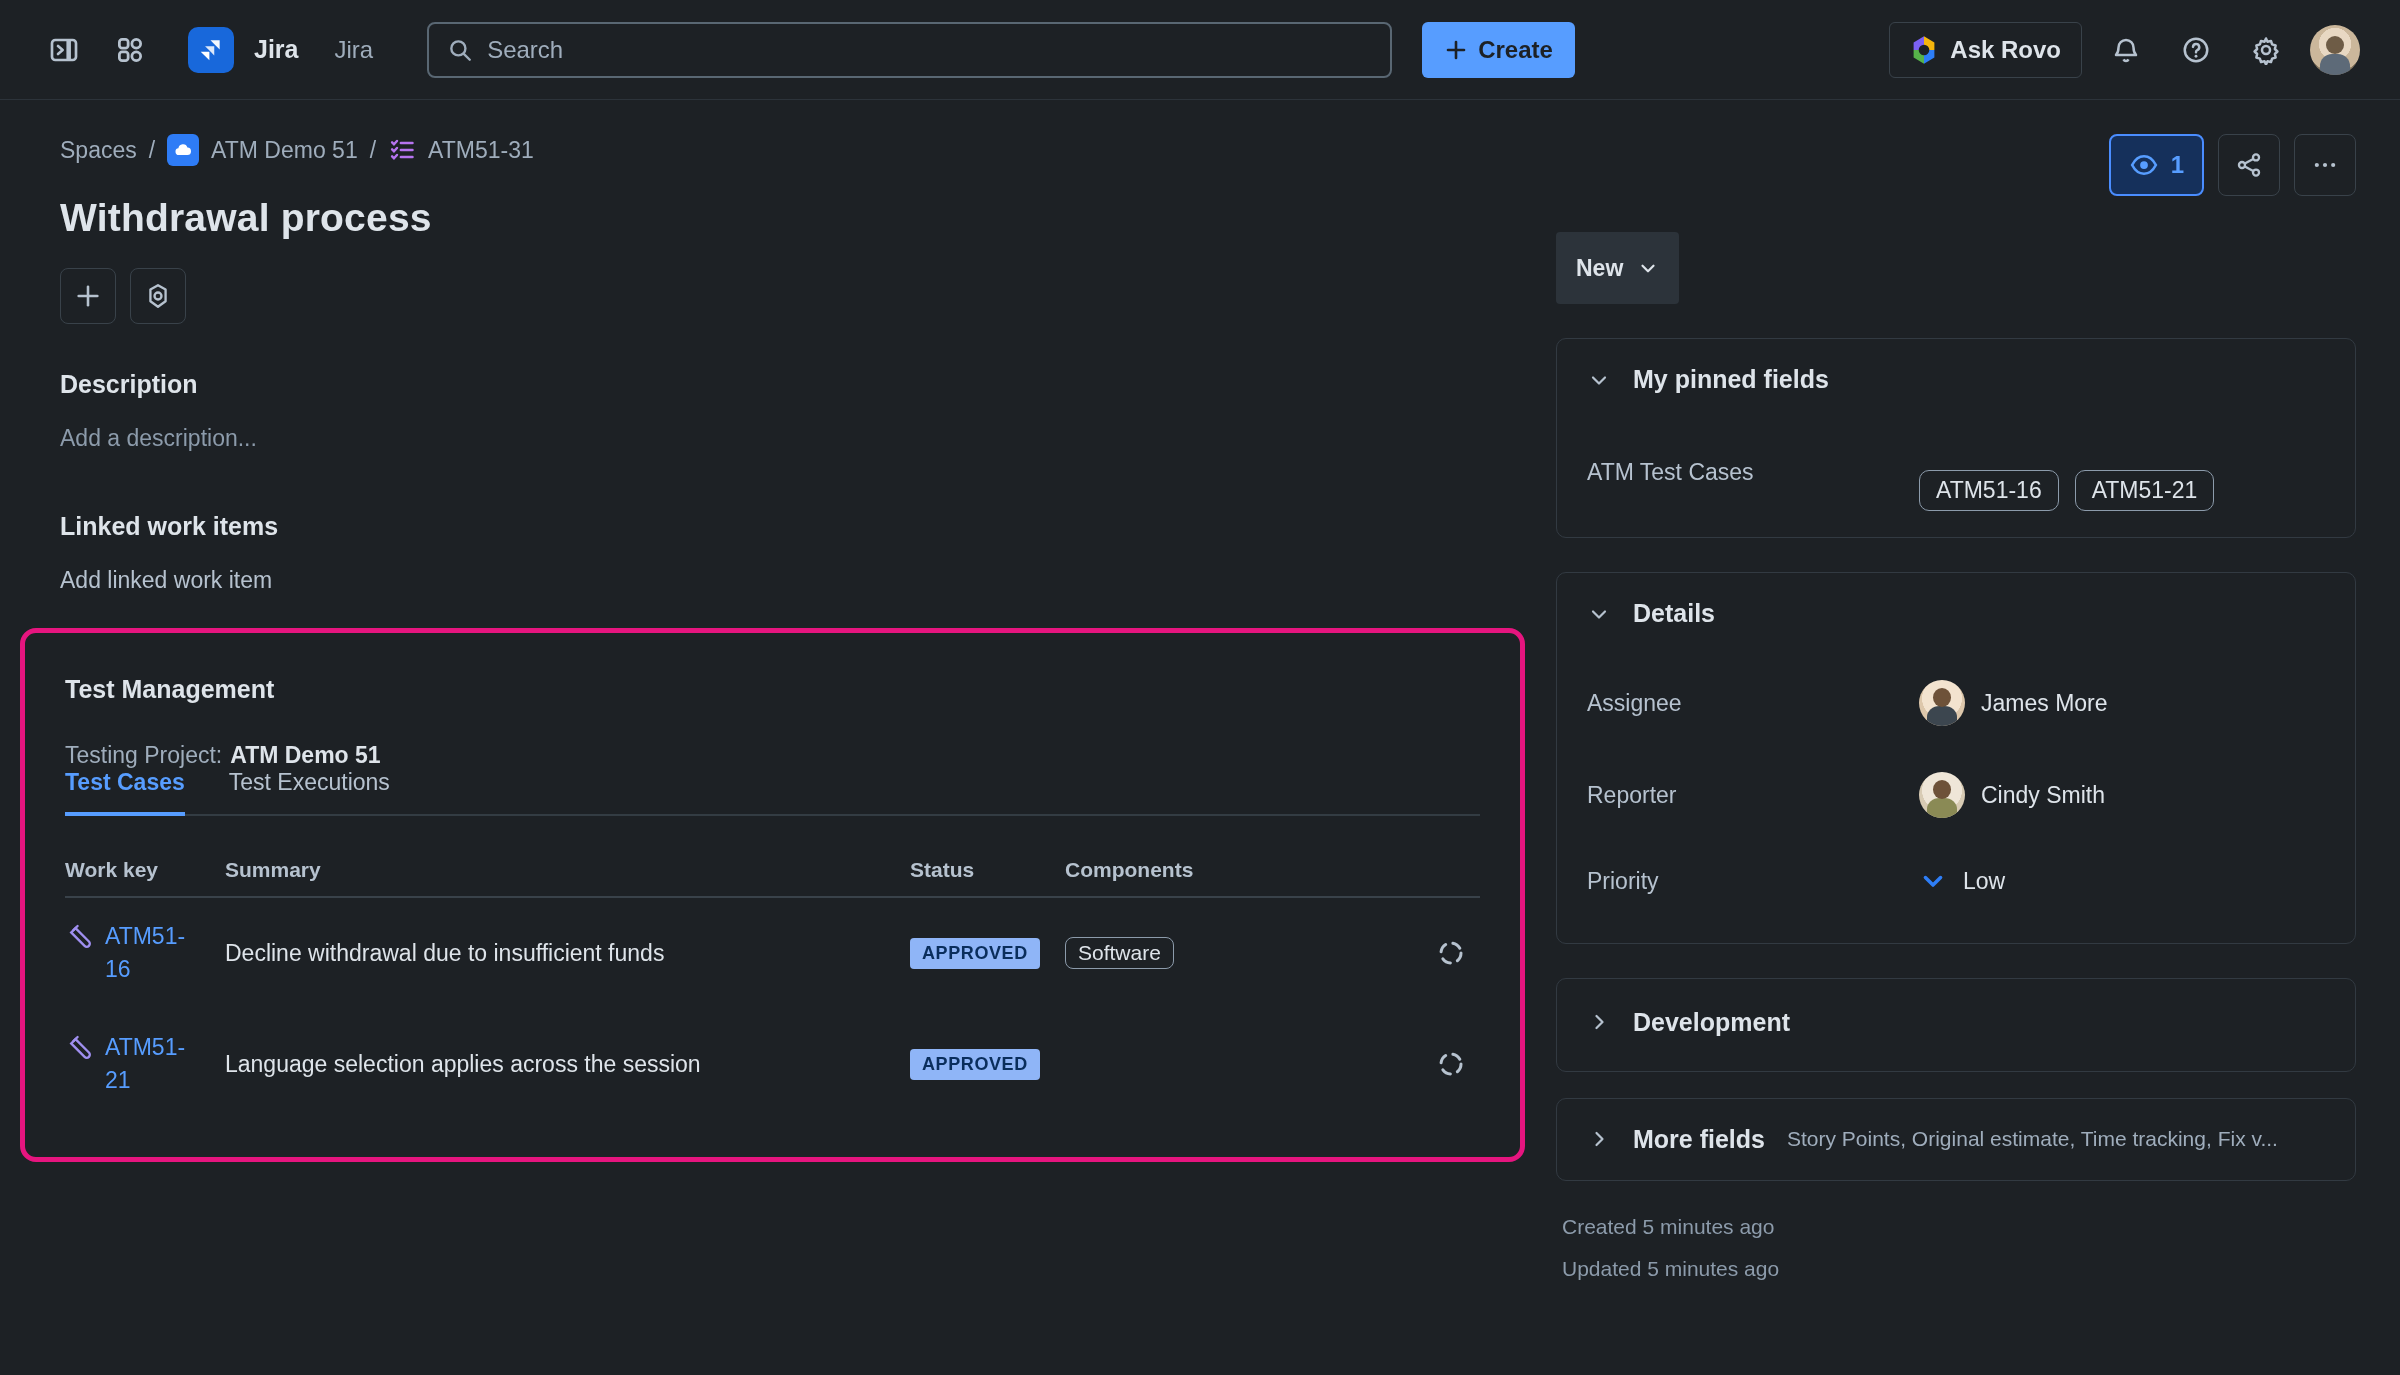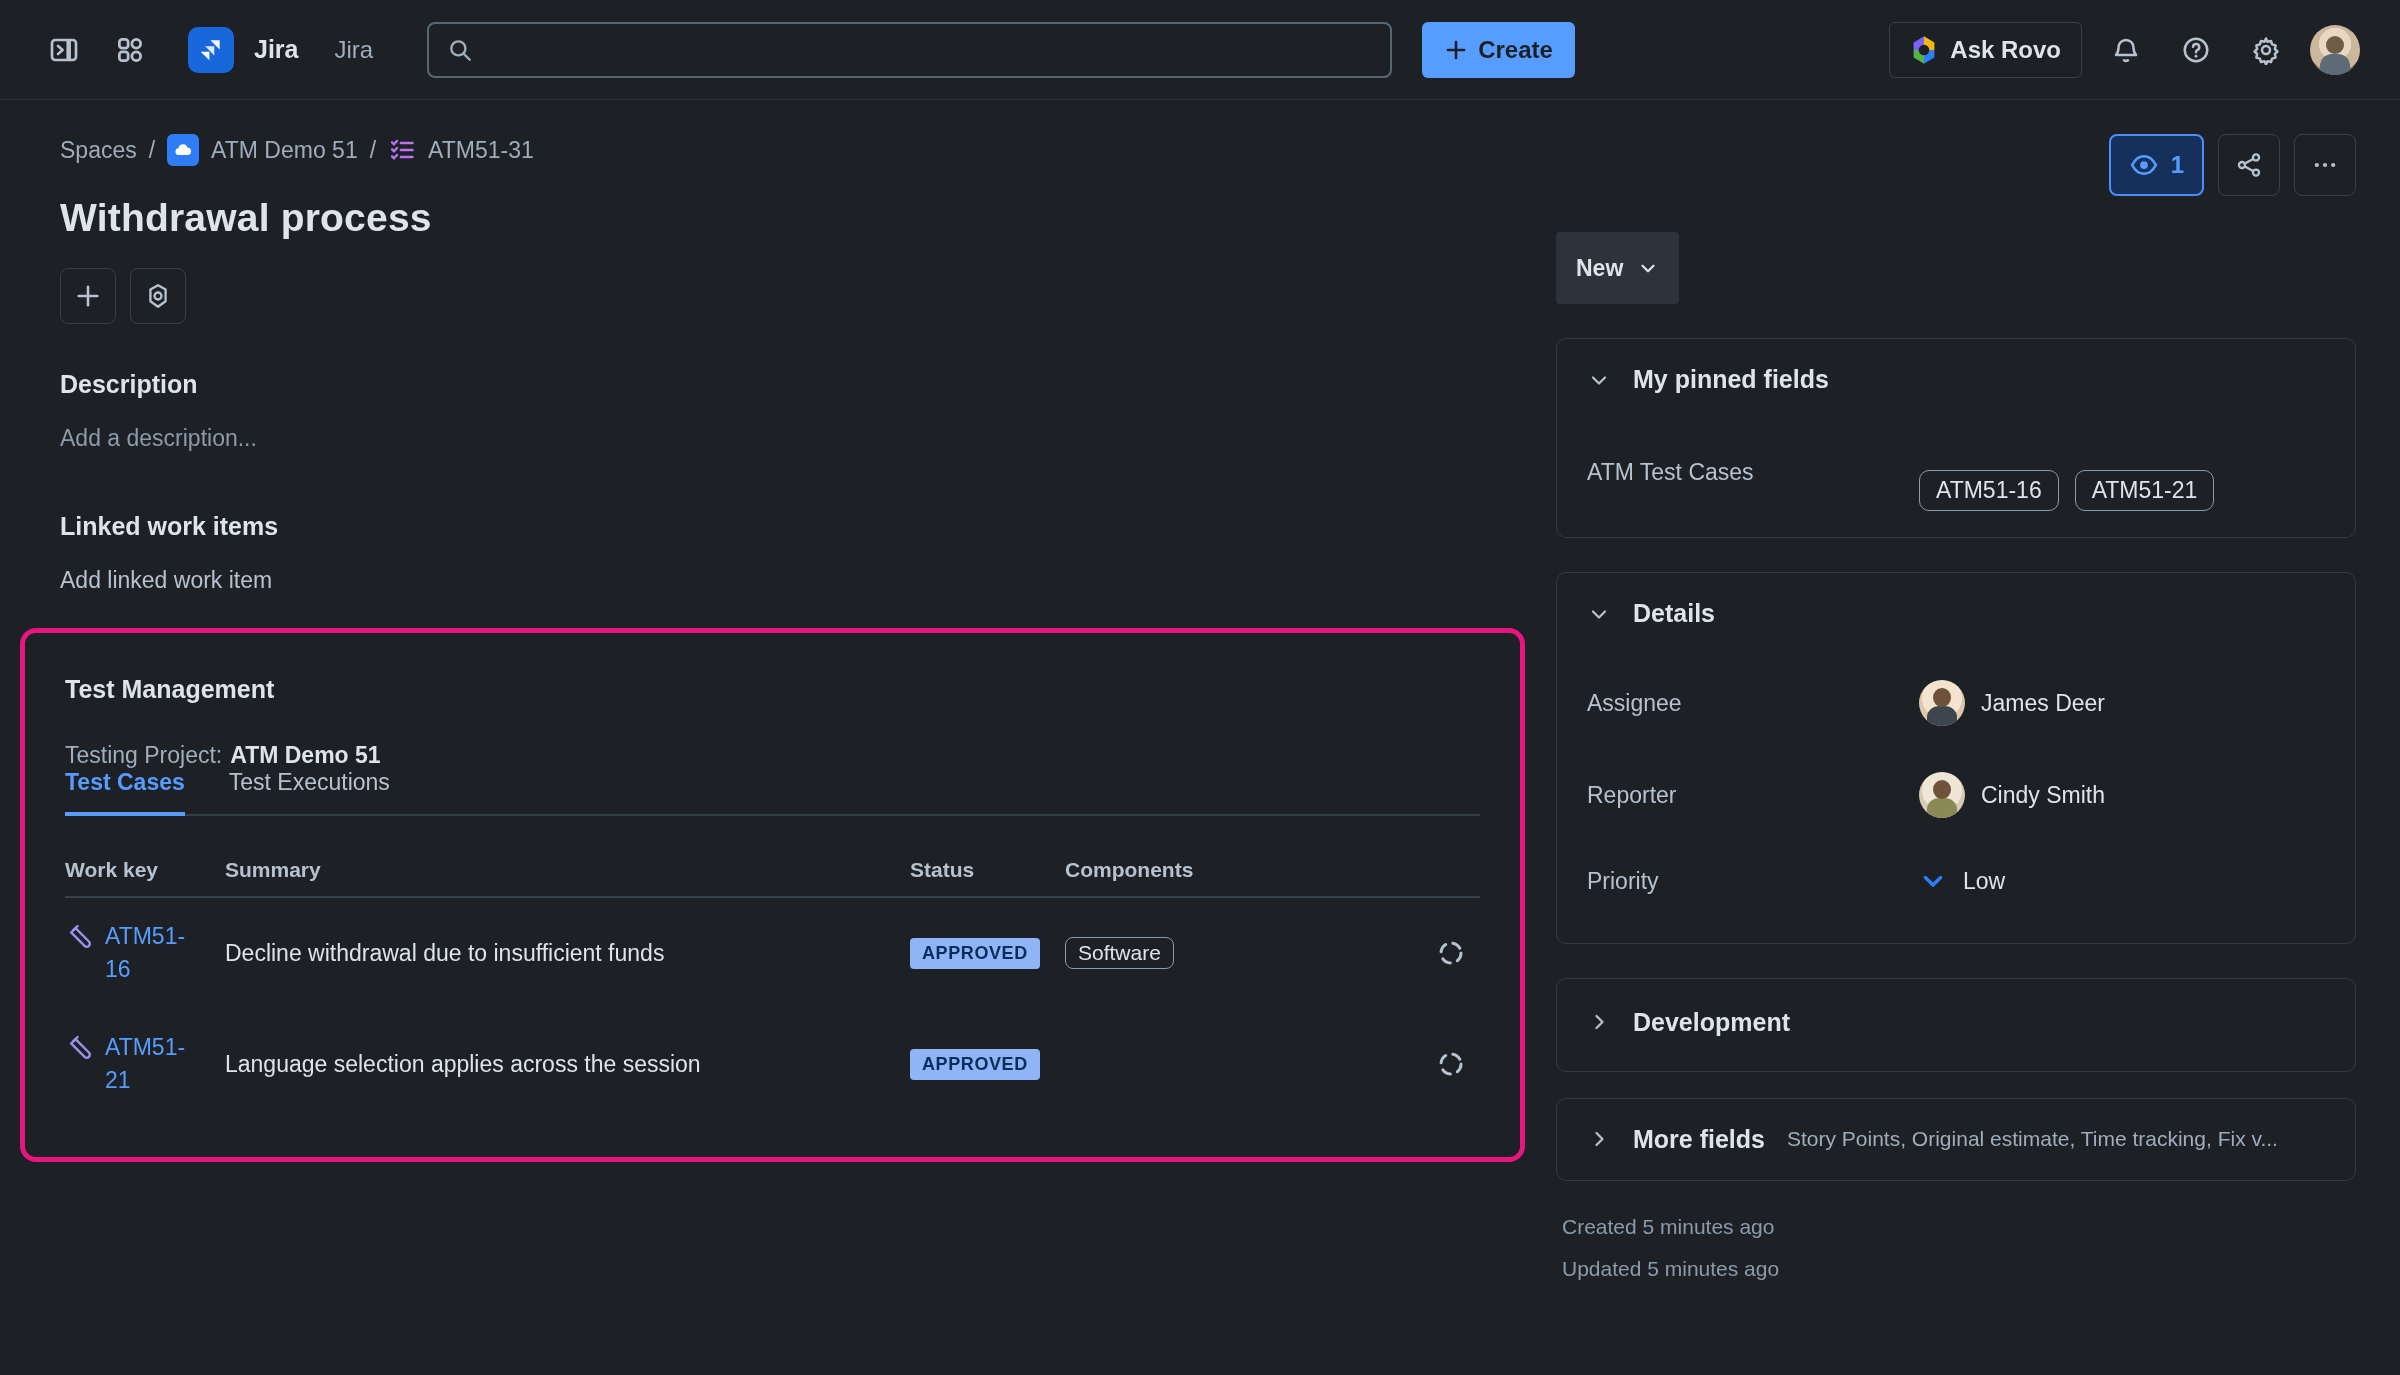--- a/index.html
+++ b/index.html
@@ -201,20 +201,21 @@
     <span class="brand">Jira</span>
     <span class="brand-sub">Jira</span>
 
     <div class="search-wrap">
       <span>
         <svg width="26" height="26" viewBox="0 0 24 24" fill="none" stroke="#9fadbc" stroke-width="2.2">
           <circle cx="10.5" cy="10.5" r="6.5"></circle>
             <line x1="15.5" y1="15.5" x2="21" y2="21" stroke-linecap="round"></line>
         </svg>
       </span>
+      <input type="text" placeholder="Search" style="">
     </div>
 
     <button class="create-btn">
       <span>
         <svg width="24" height="24" viewBox="0 0 24 24" fill="none" stroke="#1d2125" stroke-width="2.6" stroke-linecap="round">
           <line x1="12" y1="4" x2="12" y2="20"></line>
             <line x1="4" y1="12" x2="20" y2="12"></line>
         </svg>
       </span>
       <span>Create</span>
@@ -457,21 +458,21 @@
                 <path d="M6 9.5 l6 6 6-6"></path>
               </svg>
           </span>
           <span class="panel-title">Details</span>
         </div>
 
         <div class="field-row" style="margin-top:52px;">
           <div class="field-label">Assignee</div>
           <div class="field-value" style="margin-left:32px;">
             <span class="user-avatar m"></span>
-            <span>James Deer</span>
+            <span>James More</span>
           </div>
         </div>
 
         <div class="field-row" style="margin-top:46px;">
           <div class="field-label">Reporter</div>
           <div class="field-value" style="margin-left:32px;">
             <span class="user-avatar f"></span>
             <span>Cindy Smith</span>
           </div>
         </div>

